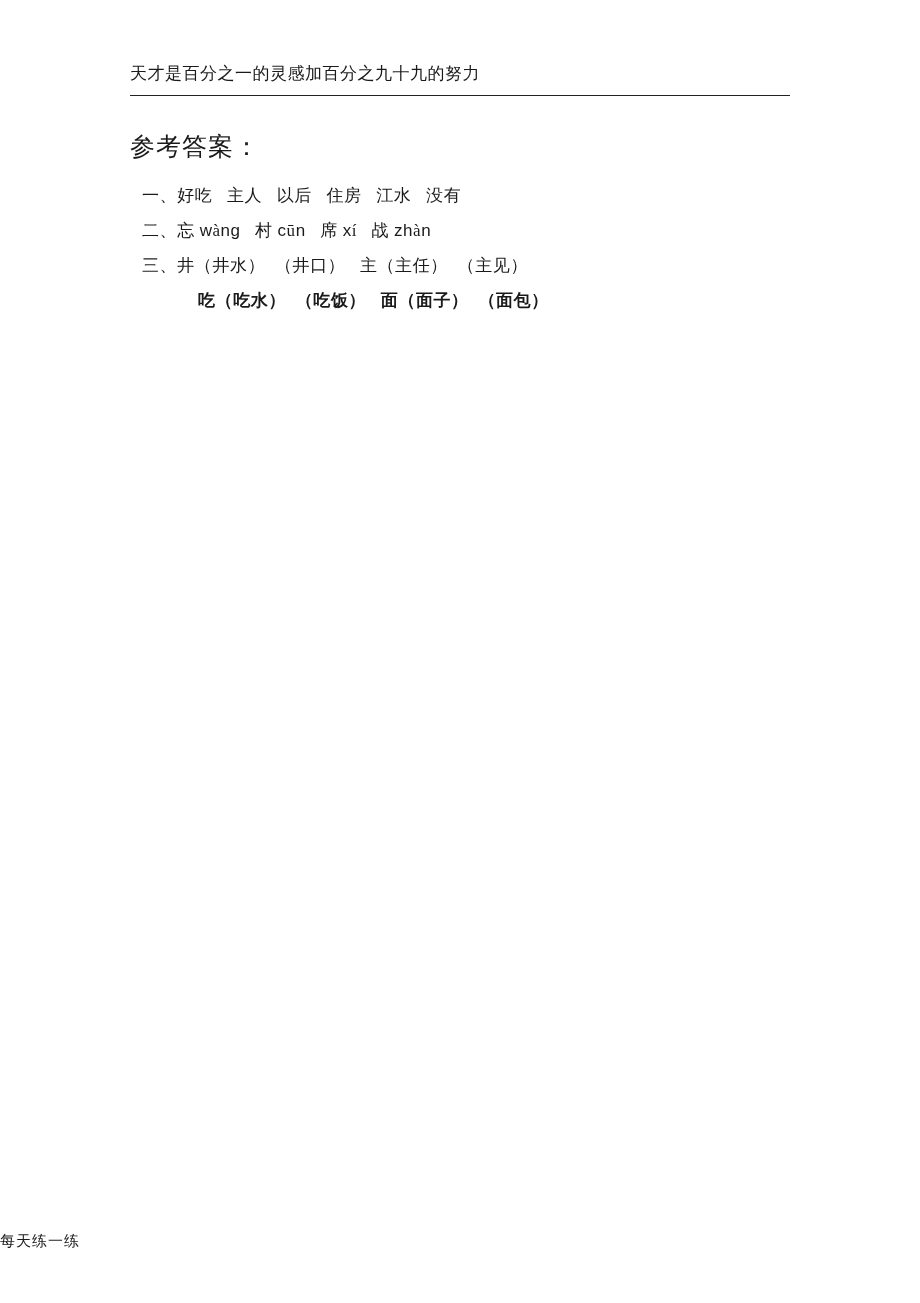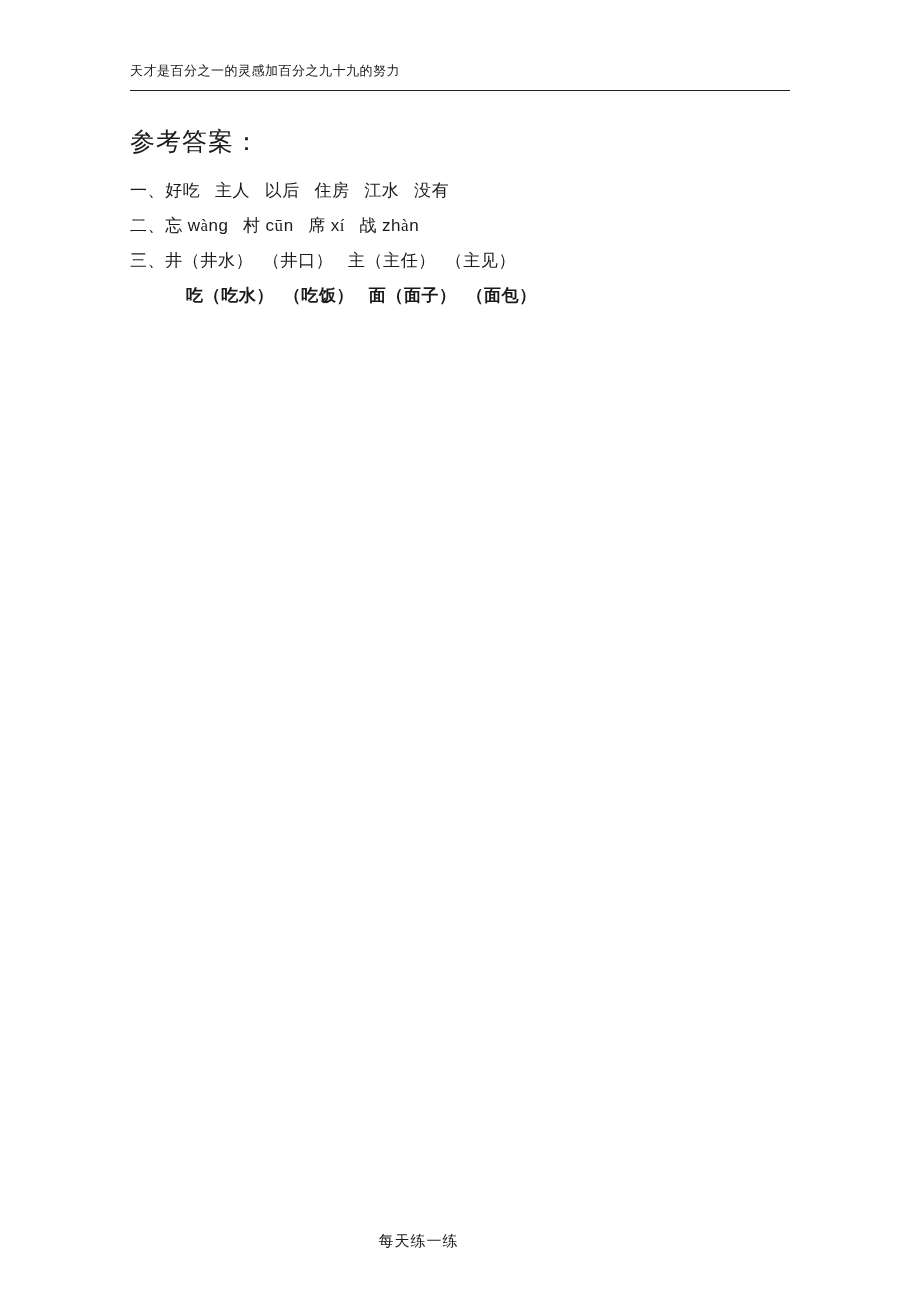--- a/index.html
+++ b/index.html
@@ -6,44 +6,45 @@
     html, body { width: 920px; height: 1303px; background: #ffffff; }
     body {
       font-family: "SimSun", "宋体", serif;
       color: #1a1a1a;
       position: relative;
     }
     .page {
       padding: 62px 130px 0 130px;
     }
     .header-text {
-      font-size: 13px;
+      font-size: 17px;
       letter-spacing: 0.5px;
       padding-bottom: 10px;
       border-bottom: 1.5px solid #222;
       margin-bottom: 34px;
     }
     .answers-title {
       font-size: 25px;
       margin-bottom: 16px;
       letter-spacing: 1px;
     }
     .ans-line {
       font-size: 17px;
       line-height: 2.05;
       white-space: pre;
       letter-spacing: 0.6px;
+      margin-left: 12px;
     }
     .ans-line .latin { font-family: "Arial", "Helvetica", sans-serif; letter-spacing: 0.5px; }
     .indent { padding-left: 56px; font-weight: bold; }
     .footer {
       position: absolute;
       bottom: 52px;
       width: 837px;
-      text-align: center;
+      text-align: left;
       font-size: 15px;
       letter-spacing: 1px;
       color: #1a1a1a;
     }
   </style>
 </head>
 <body>
 
 <div class="page">
   <div class="header-text">天才是百分之一的灵感加百分之九十九的努力</div>

